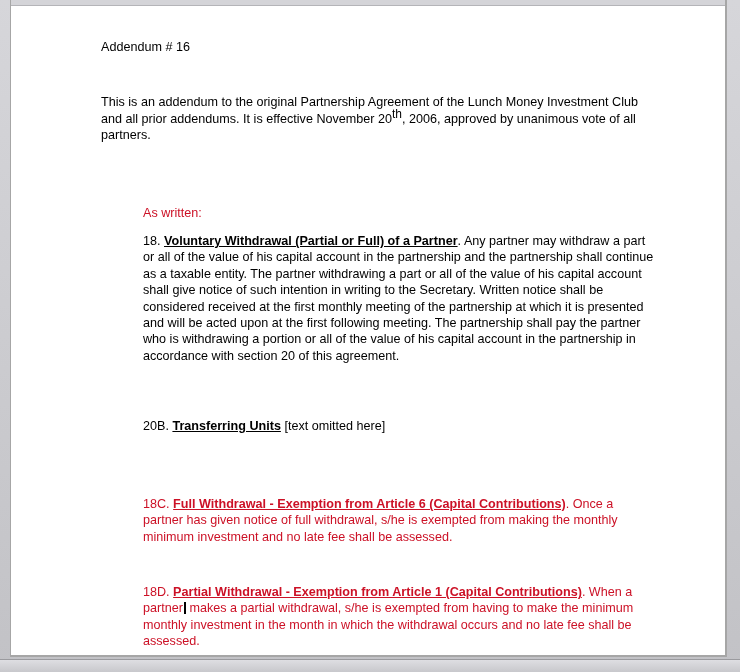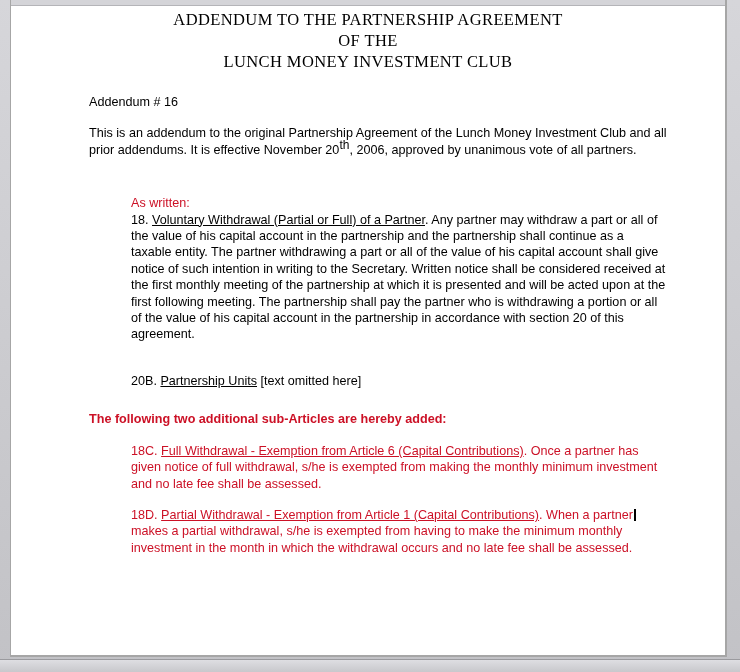--- a/index.html
+++ b/index.html
@@ -66,33 +66,33 @@
   }
   .title-line {
     line-height: 21px;
     white-space: nowrap;
   }
 
   .para {
     font-size: 12.6px;
     line-height: 16.4px;
     color: #000000;
-    margin: 0;
+    margin: 12px;
     padding: 0 58px 0 78px;
     text-align: left;
   }
   .para.indent {
     padding-left: 120px;
   }
   .spacer-md { height: 15px; }
   .spacer-lg { height: 22px; }
 
   .red  { color: #cc1126; }
   .b    { font-weight: bold; }
-  .bu   { font-weight: normal; text-decoration: underline; }
+  .bu   { font-weight: bold; text-decoration: underline; }
 
   sup {
     font-size: 12px;
     vertical-align: super;
     line-height: 0;
   }
 
   .caret {
     display: inline-block;
     width: 2px;
@@ -116,25 +116,20 @@
 <body>
 
 <div id="app-root">
 
   <div id="page">
 
     <div id="page-top-edge"></div>
 
     <div id="doc-body">
 
-      <div class="title-block">
-        <div class="title-line">ADDENDUM TO THE PARTNERSHIP AGREEMENT</div>
-        <div class="title-line">OF THE</div>
-        <div class="title-line">LUNCH MONEY INVESTMENT CLUB</div>
-      </div>
 
       <div class="spacer-lg"></div>
 
       <p class="para">Addendum # 16</p>
 
       <div class="spacer-md"></div>
 
       <p class="para"><span>This is an addendum to the original Partnership Agreement of the Lunch Money Investment Club and all prior addendums.  It is effective November 20</span><sup>th</sup><span>, 2006, approved by unanimous vote of all partners.</span></p>
 
       <div class="spacer-md"></div>
@@ -144,25 +139,24 @@
 
       <p class="para indent red">As written:</p>
 
       <p class="para indent"><span>18.</span> <span class="bu">Voluntary Withdrawal (Partial or Full) of a Partner</span><span>. Any partner may withdraw a part or all of the value of his capital account in the partnership and the partnership shall continue as a taxable entity. The partner withdrawing a part or all of the value of his capital account shall give notice of such intention in writing to the Secretary.  Written notice shall be considered received at the first monthly meeting of the partnership at which it is presented and will be acted upon at the first following meeting.  The partnership shall pay the partner who is withdrawing a portion or all of the value of his capital account in the partnership in accordance with section 20 of this agreement.</span></p>
 
       <div class="spacer-md"></div>
 
 
       <div class="spacer-md"></div>
 
-      <p class="para indent"><span>20B.</span> <span class="bu">Partnership Units</span> <span>[text omitted here]</span></p>
+      <p class="para indent"><span>20B.</span> <span class="bu">Transferring Units</span> <span>[text omitted here]</span></p>
 
       <div class="spacer-lg"></div>
 
-      <p class="para red b">The following two additional sub-Articles are hereby added:</p>
 
       <div class="spacer-md"></div>
 
       <p class="para indent red"><span>18C.</span> <span class="bu">Full Withdrawal - Exemption from Article 6 (Capital Contributions)</span><span>.   Once a partner has given notice of full withdrawal, s/he is exempted from making the monthly minimum investment and no late fee shall be assessed.</span></p>
 
       <div class="spacer-md"></div>
 
       <p class="para indent red"><span>18D.</span> <span class="bu">Partial Withdrawal - Exemption from Article 1 (Capital Contributions)</span><span>.  When a partner</span><span class="caret"></span> <span>makes a partial withdrawal, s/he is exempted from having to make the minimum monthly investment in the month in which the withdrawal occurs and no late fee shall be assessed.</span></p>
 
       <div class="spacer-lg"></div>

